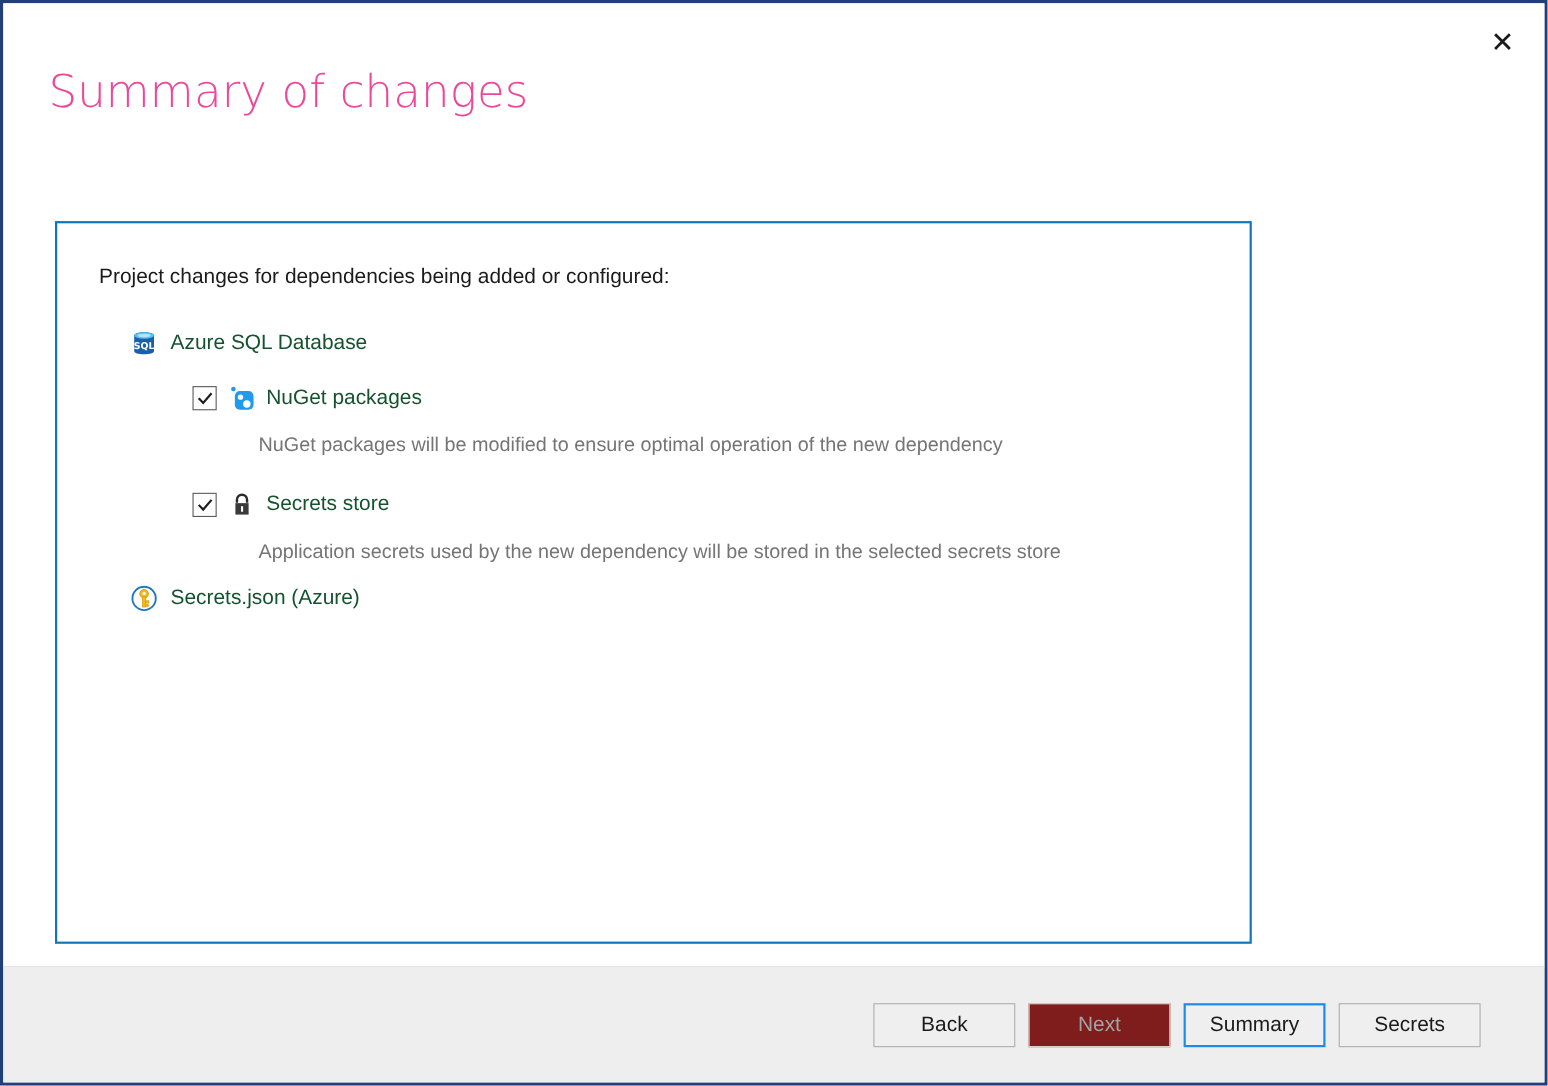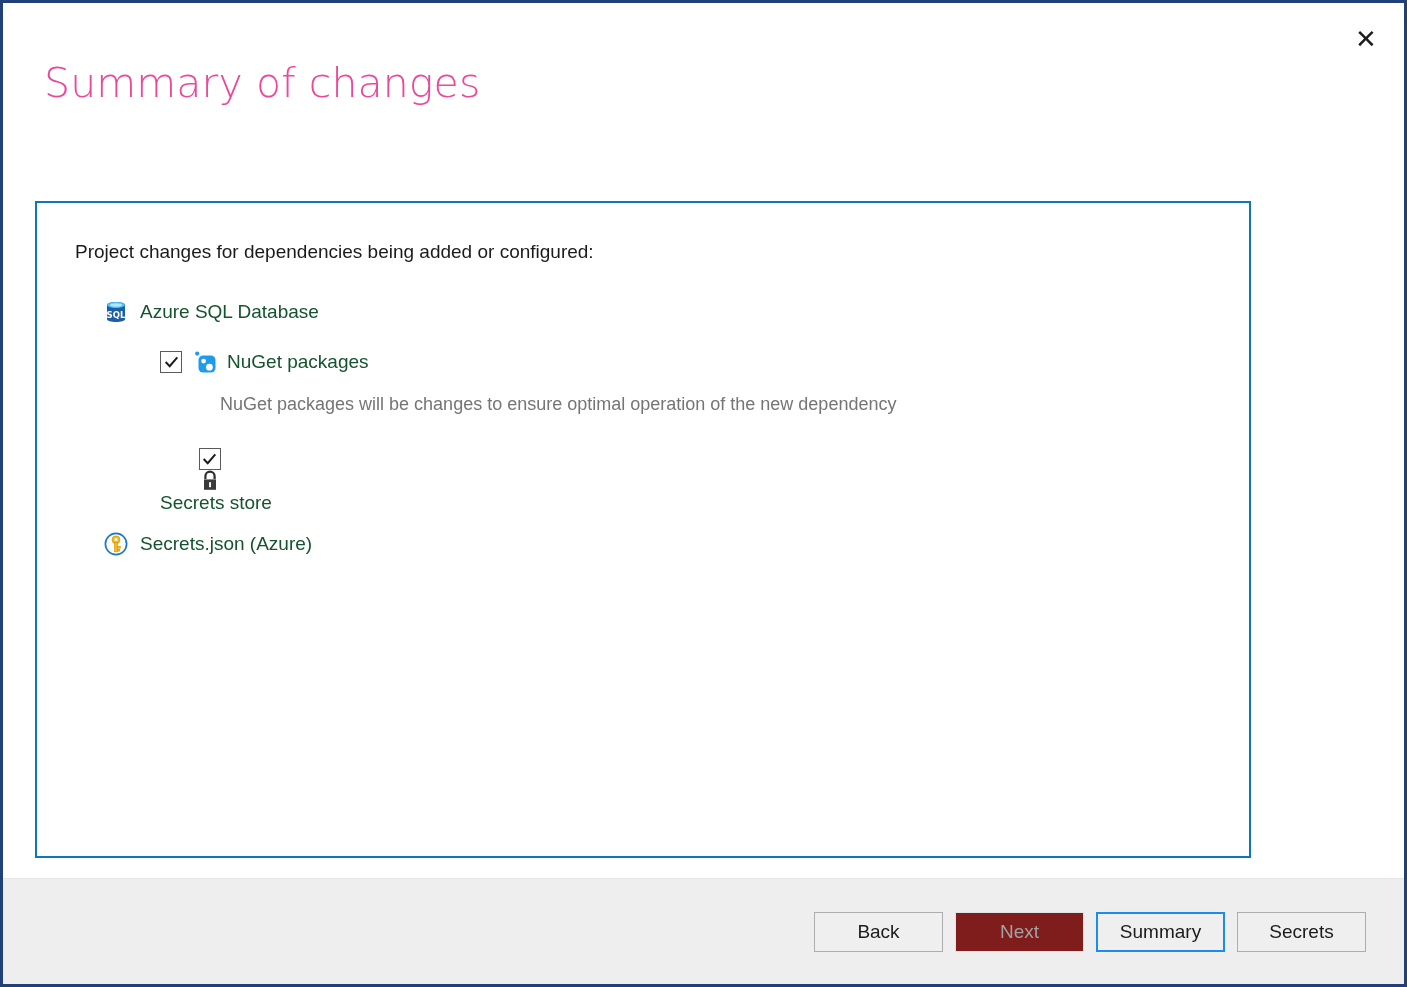--- a/index.html
+++ b/index.html
@@ -54,23 +54,23 @@
     font-size: 41px;
     font-weight: 300;
     color: #ec4899;
     letter-spacing: 0.1px;
     font-family: "DejaVu Sans", sans-serif;
     white-space: nowrap;
   }
 
   .panel {
     position: absolute;
-    left: 32px;
+    left: 47px;
     top: 198px;
-    width: 1216px;
+    width: 1088px;
     height: 657px;
     box-sizing: border-box;
     border: 2px solid #1076bc;
     background: #ffffff;
   }
 
   .panel-intro {
     position: absolute;
     left: 38px;
     top: 38px;
@@ -95,21 +95,21 @@
   .row-desc {
     position: absolute;
     font-size: 18px;
     color: #757575;
     white-space: nowrap;
   }
 
   .row-dep      { left: 67px;  top: 97px;  }
   .row-nuget    { left: 123px; top: 148px; }
   .desc-nuget   { left: 183px; top: 191px; }
-  .row-secrets  { left: 123px; top: 245px; flex-direction: column; }
+  .row-secrets  { left: 123px; top: 245px; }
   .desc-secrets { left: 183px; top: 288px; }
   .row-json     { left: 67px;  top: 329px; }
 
   
   .checkbox {
     width: 22px;
     height: 22px;
     box-sizing: border-box;
     border: 1px solid #5a5a5a;
     background: #fdfdfd;
@@ -140,21 +140,21 @@
 
   
   .footer {
     flex: 0 0 auto;
     height: 106px;
     background: #eeeeee;
     border-top: 1px solid #e4e4e4;
     display: flex;
     align-items: center;
     justify-content: flex-end;
-    padding-right: 38px;
+    padding-right: 58px;
     box-sizing: border-box;
   }
 
   .btn {
     width: 129px;
     height: 40px;
     box-sizing: border-box;
     margin-left: 12px;
     background: #efefef;
     border: 1px solid #adadad;
@@ -215,37 +215,38 @@
         <span class="icon icon-nuget">
           <svg viewBox="0 0 22 22" width="22" height="22">
             <circle cx="3.2" cy="2.6" r="2.1" fill="#2196f3"></circle>
             <rect x="4.5" y="4.5" width="17" height="17" rx="4.6" ry="4.6" fill="#1e9bea"></rect>
             <circle cx="9.6" cy="10.1" r="2.4" fill="#ffffff"></circle>
             <circle cx="15.4" cy="16.2" r="3.4" fill="#ffffff"></circle>
           </svg>
         </span>
         <span class="row-label">NuGet packages</span>
       </div>
-      <div class="row-desc desc-nuget">NuGet packages will be changes to ensure optimal operation of the new dependency</div>
+      <div class="row-desc desc-nuget">NuGet packages will be modified to ensure optimal operation of the new dependency</div>
 
       <div class="row row-secrets">
         <span class="checkbox">
           <svg viewBox="0 0 16 16" width="15" height="15">
             <path d="M2.5 8.2 L6.1 12 L13.5 3.4" stroke="#1b1b1b" stroke-width="2.1" fill="none" stroke-linecap="square"></path>
           </svg>
         </span>
         <span class="icon icon-lock">
           <svg viewBox="0 0 18 22" width="18" height="22">
             <path d="M4.4 9 L4.4 6.3 A4.6 4.6 0 0 1 13.6 6.3 L13.6 9" stroke="#2b2b2b" stroke-width="2.2" fill="none"></path>
             <rect x="3" y="9.4" width="12" height="10.4" fill="#3a3a3a"></rect>
             <rect x="8.1" y="12.2" width="1.9" height="5" fill="#ffffff"></rect>
           </svg>
         </span>
         <span class="row-label">Secrets store</span>
       </div>
+      <div class="row-desc desc-secrets">Application secrets used by the new dependency will be stored in the selected secrets store</div>
 
       <div class="row row-json">
         <span class="icon icon-key">
           <svg viewBox="0 0 24 24" width="24" height="24">
             <circle cx="12" cy="12" r="10.6" fill="#ffffff" stroke="#1b77c4" stroke-width="1.7"></circle>
             <circle cx="12" cy="7.8" r="3.9" fill="#f5b924" stroke="#d99c0b" stroke-width="0.9"></circle>
             <circle cx="12" cy="7.6" r="1.5" fill="#ffffff"></circle>
             <rect x="10.5" y="10.6" width="3" height="9.2" fill="#f5b924" stroke="#d99c0b" stroke-width="0.7"></rect>
             <rect x="13.4" y="14.2" width="2.9" height="1.9" fill="#f5b924" stroke="#d99c0b" stroke-width="0.7"></rect>
             <rect x="13.4" y="17.3" width="2.4" height="1.8" fill="#f5b924" stroke="#d99c0b" stroke-width="0.7"></rect>

